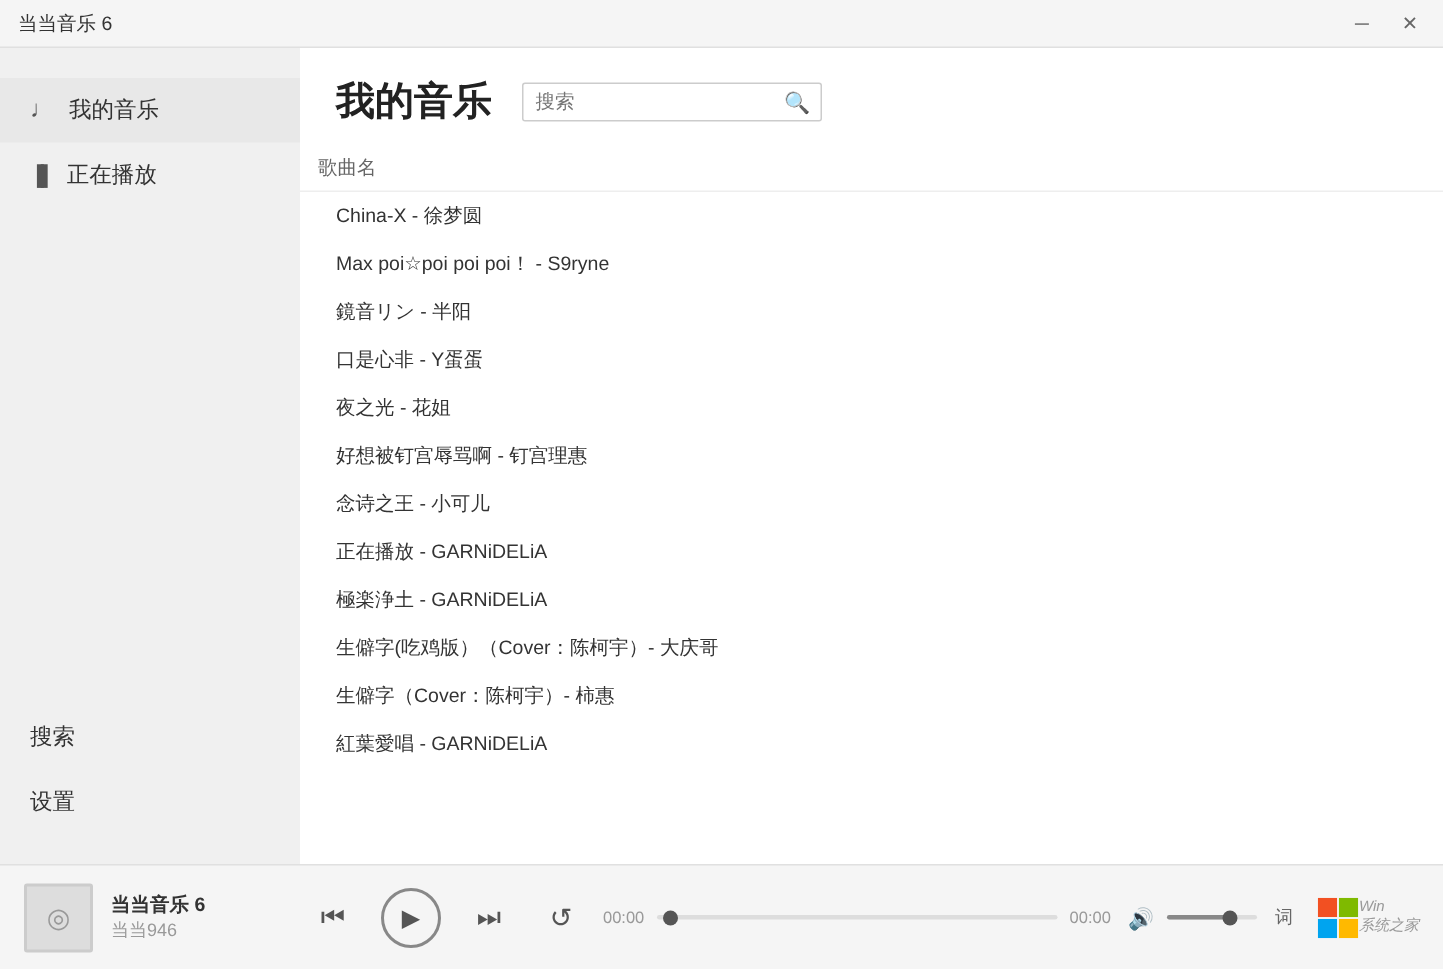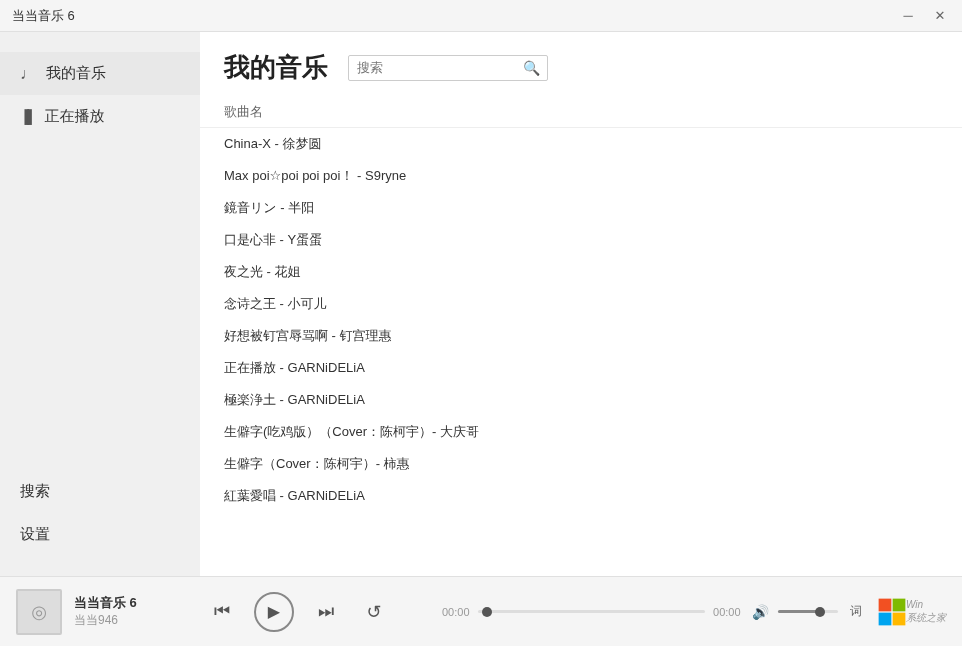--- a/index.html
+++ b/index.html
@@ -119,21 +119,21 @@
       width: 160px;
       background: transparent;
     }
     .search-icon-char {
       color: #999;
       font-size: 14px;
     }
 
     
     .column-header {
-      padding: 6px 24px;
+      padding: 6px 12px;
       font-size: 13px;
       color: #666;
       border-bottom: 1px solid #eee;
       flex-shrink: 0;
     }
 
     
     .song-list-container {
       flex: 1;
       overflow-y: auto;
@@ -224,21 +224,20 @@
       border-radius: 50%;
       font-size: 16px;
     }
 
     .player-progress-area {
       flex: 2;
       display: flex;
       align-items: center;
       gap: 8px;
       min-width: 200px;
-      margin-left: 40px;
     }
     .time-label {
       font-size: 11px;
       color: #999;
       flex-shrink: 0;
     }
     .progress-bar-track {
       flex: 1;
       height: 3px;
       background: #ddd;
@@ -363,22 +362,22 @@
       <span>歌曲名</span>
     </div>
 
     <div class="song-list-container">
 
     <div class="song-item">China-X - 徐梦圆</div>
         <div class="song-item">Max poi☆poi poi poi！ - S9ryne</div>
         <div class="song-item">鏡音リン - 半阳</div>
         <div class="song-item">口是心非 - Y蛋蛋</div>
         <div class="song-item">夜之光 - 花姐</div>
+        <div class="song-item">好想被钉宫辱骂啊 - 钉宫理惠</div>
         <div class="song-item">念诗之王 - 小可儿</div>
-        <div class="song-item">好想被钉宫辱骂啊 - 钉宫理惠</div>
         <div class="song-item">正在播放 - GARNiDELiA</div>
         <div class="song-item">極楽浄土 - GARNiDELiA</div>
         <div class="song-item">生僻字(吃鸡版）（Cover：陈柯宇）- 大庆哥</div>
         <div class="song-item">生僻字（Cover：陈柯宇）- 柿惠</div>
         <div class="song-item">紅葉愛唱 - GARNiDELiA</div>
       </div>
   </div>
 
 </div>
 

